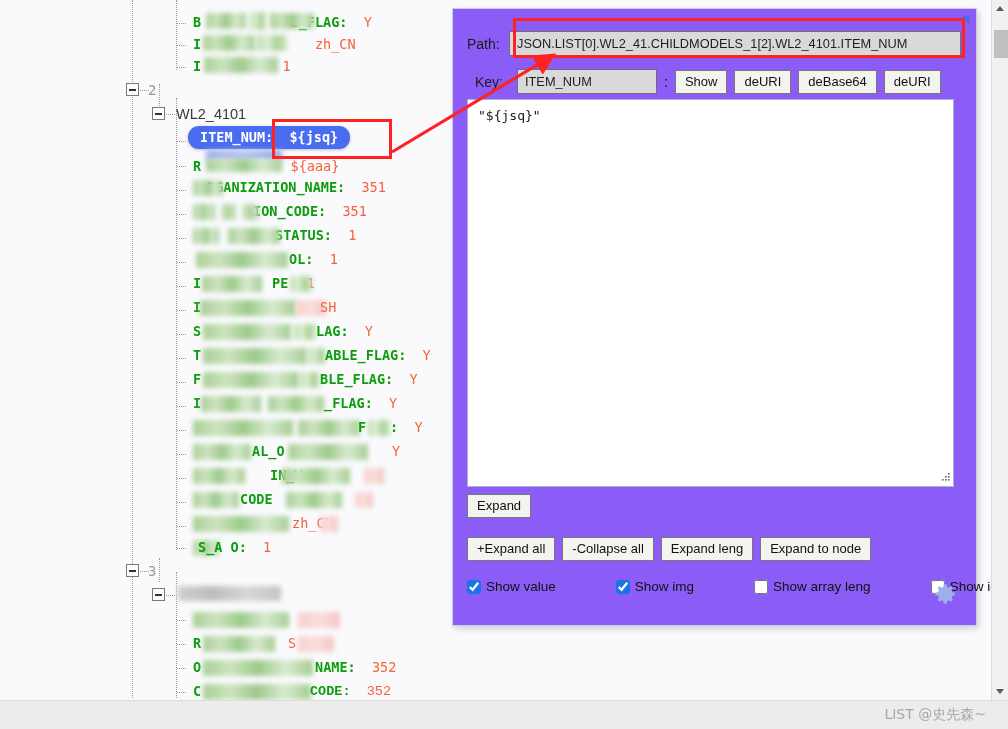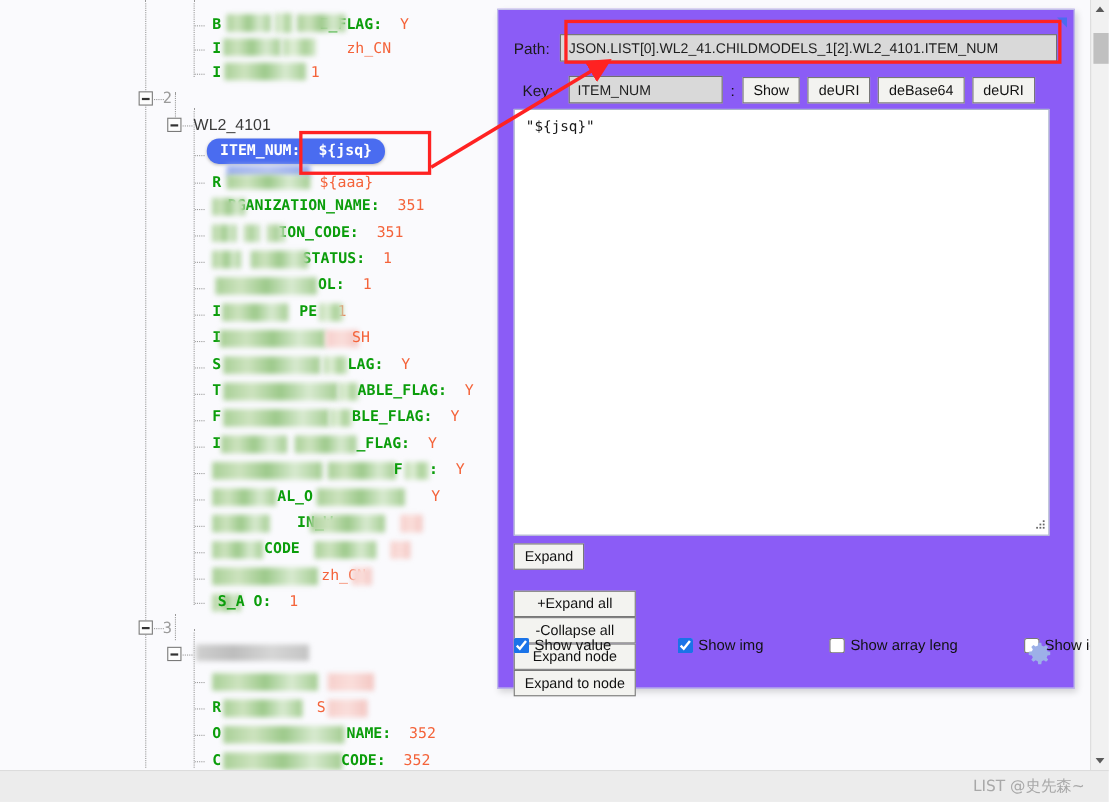--- a/index.html
+++ b/index.html
@@ -101,21 +101,21 @@
     width: 100%; height: 100%;
     background: #fff; border: 1px solid #a9b0cc;
     font-family: "DejaVu Sans Mono", monospace; font-size: 13px;
     color: #1a1a1a; padding: 8px 10px; resize: none; outline: none;
   }
   .grip {
     position: absolute; right: 2px; bottom: 2px; width: 13px; height: 13px;
     pointer-events: none;
   }
   #modify-row { position: absolute; left: 466px; top: 493px; }
-  #node-btn-row { position: absolute; left: 466px; top: 536px; display: flex; flex-direction: column; }
+  #node-btn-row { position: absolute; left: 466px; top: 536px; display: flex; }
   #chk-row { position: absolute; left: 466px; top: 573px; display: flex; align-items: center; }
   .chk { display: flex; align-items: center; margin-right: 13px; }
   .chk input { width: 14px; height: 14px; margin: 0 5px 0 0; accent-color: #1a73e8; }
   .chk label { font-size: 13.5px; color: #111; white-space: nowrap; }
   #gear { position: absolute; right: 18px; bottom: 18px; width: 26px; height: 26px; cursor: pointer; }
   #tri {
     position: absolute; right: 6px; top: 7px; width: 0; height: 0;
     border-top: 9px solid #4a6cf0; border-left: 9px solid transparent;
   }
 
@@ -373,21 +373,21 @@
     </div>
     <div class="redact rg" style="left:203px; top:660px; width:110px; height:16px;"></div>
     <div class="row" style="left:315px; top:657px;">
       <span class="k">NAME</span><span class="colon">:</span>&nbsp;&nbsp;<span class="vnum">352</span>
     </div>
 
     <div class="row" style="left:193px; top:681px;">
       <span class="k">C</span>
     </div>
     <div class="redact rg" style="left:203px; top:684px; width:108px; height:16px;"></div>
-    <div class="row" style="left:310px; top:681px;">
+    <div class="row" style="left:310px; top:681px;font-family:Liberation Mono, monospace;">
       <span class="k">CODE</span><span class="colon">:</span>&nbsp;&nbsp;<span class="vnum">352</span>
     </div>
   </div>
 
   <div id="panel">
 
     <div id="tri"></div>
 
     <div id="path-row" class="prow">
       <span class="flabel">Path:</span>
@@ -418,21 +418,21 @@
       </svg>
     </div>
 
     <div id="modify-row" style="left:14px; top:485px;">
       <button class="btn">Expand</button>
     </div>
 
     <div id="node-btn-row" style="left:14px; top:528px;">
       <button class="btn">+Expand all</button>
       <button class="btn">-Collapse all</button>
-      <button class="btn">Expand node</button>
+      <button class="btn">Expand leng</button>
       <button class="btn">Expand to node</button>
     </div>
 
     <div id="chk-row" style="left:14px; top:570px;gap:47px;">
       <div class="chk">
         <input type="checkbox" checked="" style="">
         <label>Show value</label>
       </div>
       <div class="chk">
         <input type="checkbox" checked="" style="">

